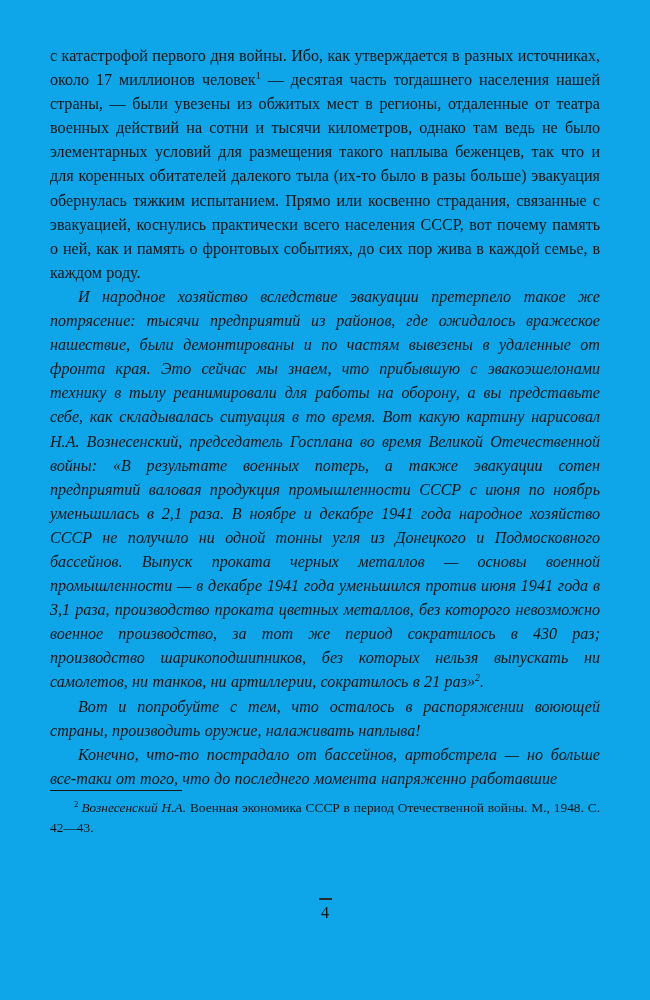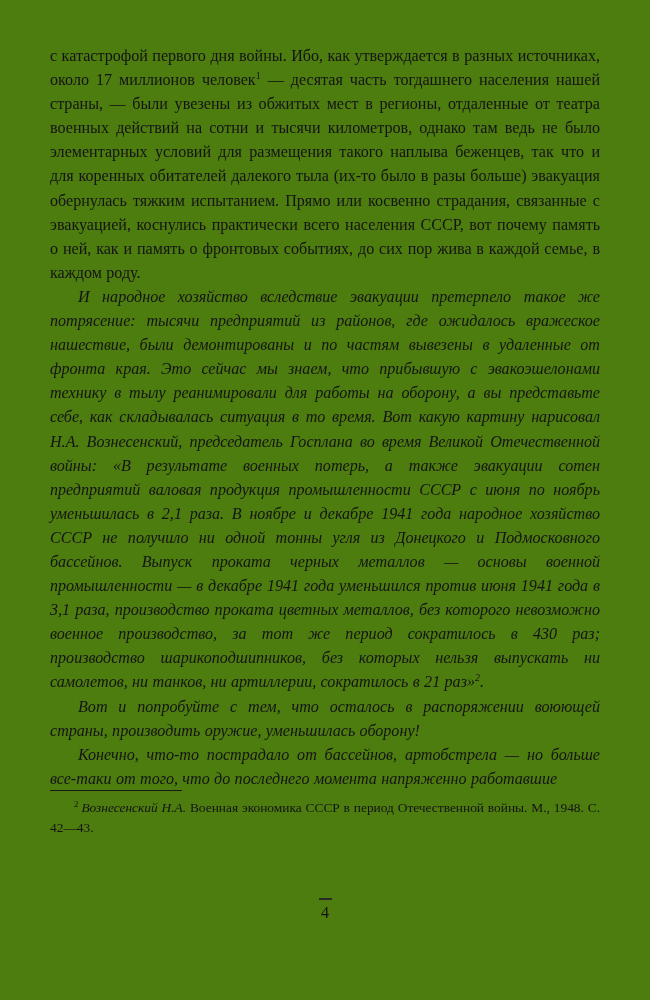--- a/index.html
+++ b/index.html
@@ -15,21 +15,21 @@
     font-family: "Liberation Serif", "DejaVu Serif", serif;
     color: #141414;
     -webkit-font-smoothing: antialiased;
   }
 
   .page {
     position: relative;
     width: 650px;
     height: 1000px;
     box-sizing: border-box;
-    background: #4d7c0f;
+    background: #0ea5e9;
   }
 
   
   .textblock {
     position: absolute;
     left: 50px;
     top: 44px;
     width: 550px;
   }
 
@@ -112,21 +112,21 @@
 <body>
 
 <div class="page">
 
   <div class="textblock">
 
     <p class="para"><span>с катастрофой первого дня войны. Ибо, как утверждается в разных источниках, около 17 миллионов человек</span><sup class="fnref">1</sup><span> — десятая часть тогдашнего населения нашей страны, — были увезены из обжитых мест в регионы, отдаленные от театра военных действий на сотни и тысячи километров, однако там ведь не было элементарных условий для размещения такого наплыва беженцев, так что и для коренных обитателей далекого тыла (их-то было в разы больше) эвакуация обернулась тяжким испытанием. Прямо или косвенно страдания, связанные с эвакуацией, коснулись практически всего населения СССР, вот почему память о ней, как и память о фронтовых событиях, до сих пор жива в каждой семье, в каждом роду.</span></p>
 
     <p class="para indent"><span>И народное хозяйство вследствие эвакуации претерпело такое же потрясение: тысячи предприятий из районов, где ожидалось вражеское нашествие, были демонтированы и по частям вывезены в удаленные от фронта края. Это сейчас мы знаем, что прибывшую с эвакоэшелонами технику в тылу реанимировали для работы на оборону, а вы представьте себе, как складывалась ситуация в то время. Вот какую картину нарисовал Н.А. Вознесенский, председатель Госплана во время Великой Отечественной войны: «В результате военных потерь, а также эвакуации сотен предприятий валовая продукция промышленности СССР с июня по ноябрь уменьшилась в 2,1 раза. В ноябре и декабре 1941 года народное хозяйство СССР не получило ни одной тонны угля из Донецкого и Подмосковного бассейнов. Выпуск проката черных металлов — основы военной промышленности — в декабре 1941 года уменьшился против июня 1941 года в 3,1 раза, производство проката цветных металлов, без которого невозможно военное производство, за тот же период сократилось в 430 раз; производство шарикоподшипников, без которых нельзя выпускать ни самолетов, ни танков, ни артиллерии, сократилось в 21 раз»</span><sup class="fnref">2</sup><span>.</span></p>
 
-    <p class="para indent"><span>Вот и попробуйте с тем, что осталось в распоряжении воюющей страны, производить оружие, уменьшилась оборону!</span></p>
+    <p class="para indent"><span>Вот и попробуйте с тем, что осталось в распоряжении воюющей страны, производить оружие, налаживать наплыва!</span></p>
 
     <p class="para indent"><span>Конечно, что-то пострадало от бассейнов, артобстрела — но больше все-таки от того, что до последнего момента напряженно работавшие</span></p>
 
   </div>
 
   <div class="footnotes">
     <hr class="fn-rule">
 
 
     <p class="fn"><sup class="fnnum">2</sup><span class="author">Вознесенский Н.А.</span><span> Военная экономика СССР в период Отечественной войны. М., 1948. С. 42—43.</span></p>

